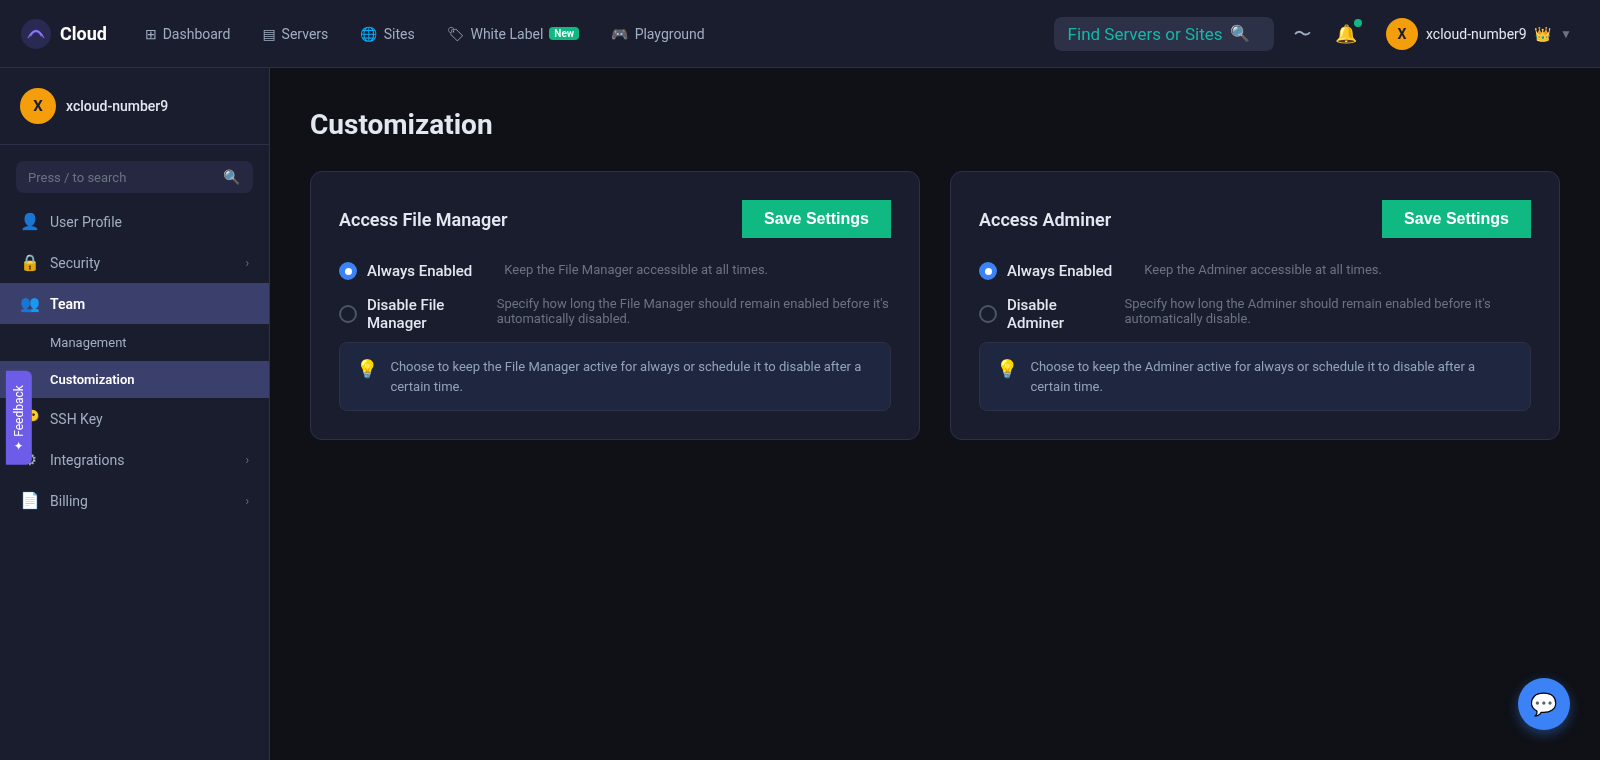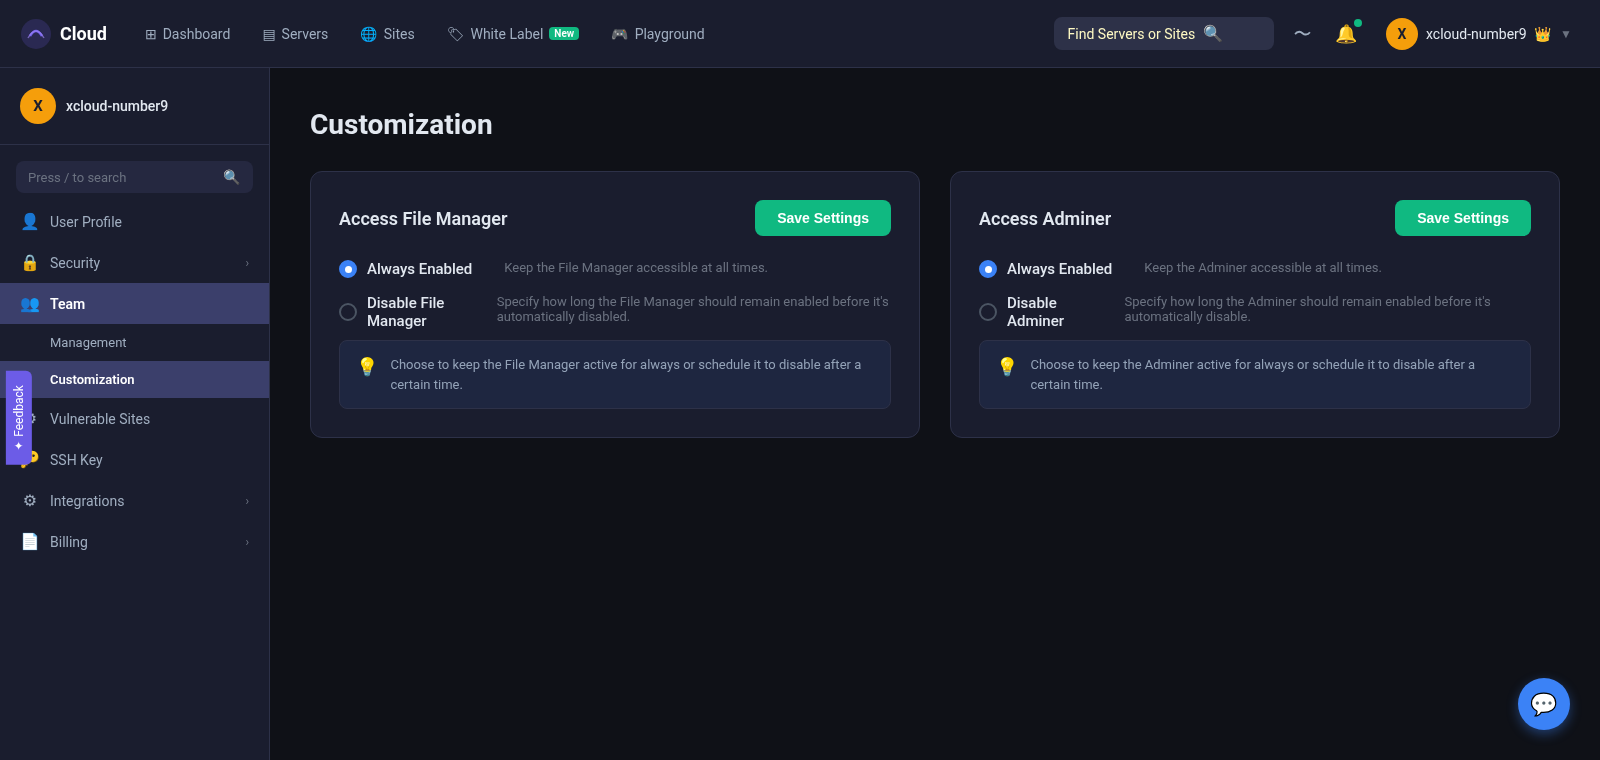--- a/index.html
+++ b/index.html
@@ -71,22 +71,22 @@
       display: flex;
       align-items: center;
       gap: 8px;
       background: #2d3148;
       border-radius: 8px;
       padding: 7px 14px;
       min-width: 220px;
       cursor: pointer;
     }
     .search-bar-text {
-      color: #fef9c3;
-      font-size: 14px;
+      color: #14b8a6;
+      font-size: 17px;
     }
     .icon-btn {
       background: none;
       border: none;
       color: #a0aec0;
       cursor: pointer;
       font-size: 18px;
       padding: 4px;
       display: flex;
       align-items: center;
@@ -269,23 +269,23 @@
     }
     .card-title {
       font-size: 18px;
       font-weight: 600;
       color: #e2e8f0;
     }
     .save-btn {
       background: #10b981;
       color: #fff;
       border: none;
-      border-radius: 8px;
+      border-radius: 0;
       padding: 10px 22px;
-      font-size: 14px;
+      font-size: 16px;
       font-weight: 600;
       cursor: pointer;
     }
     .radio-group {
       display: flex;
       flex-direction: column;
       gap: 16px;
     }
     .radio-item {
       display: flex;
@@ -460,24 +460,20 @@
       </div>
       <div class="sidebar-item active">
         <span class="sidebar-icon">👥</span>
         <span>Team</span>
       </div>
       <div class="sidebar-item sub-item">
         <span>Management</span>
       </div>
       <div class="sidebar-item sub-item active">
         <span>Customization</span>
-      </div>
-      <div class="sidebar-item">
-        <span class="sidebar-icon">⚙</span>
-        <span>Vulnerable Sites</span>
       </div>
       <div class="sidebar-item">
         <span class="sidebar-icon">🔑</span>
         <span>SSH Key</span>
       </div>
       <div class="sidebar-item">
         <span class="sidebar-icon">⚙</span>
         <span>Integrations</span>
         <span class="sidebar-chevron">›</span>
       </div>

